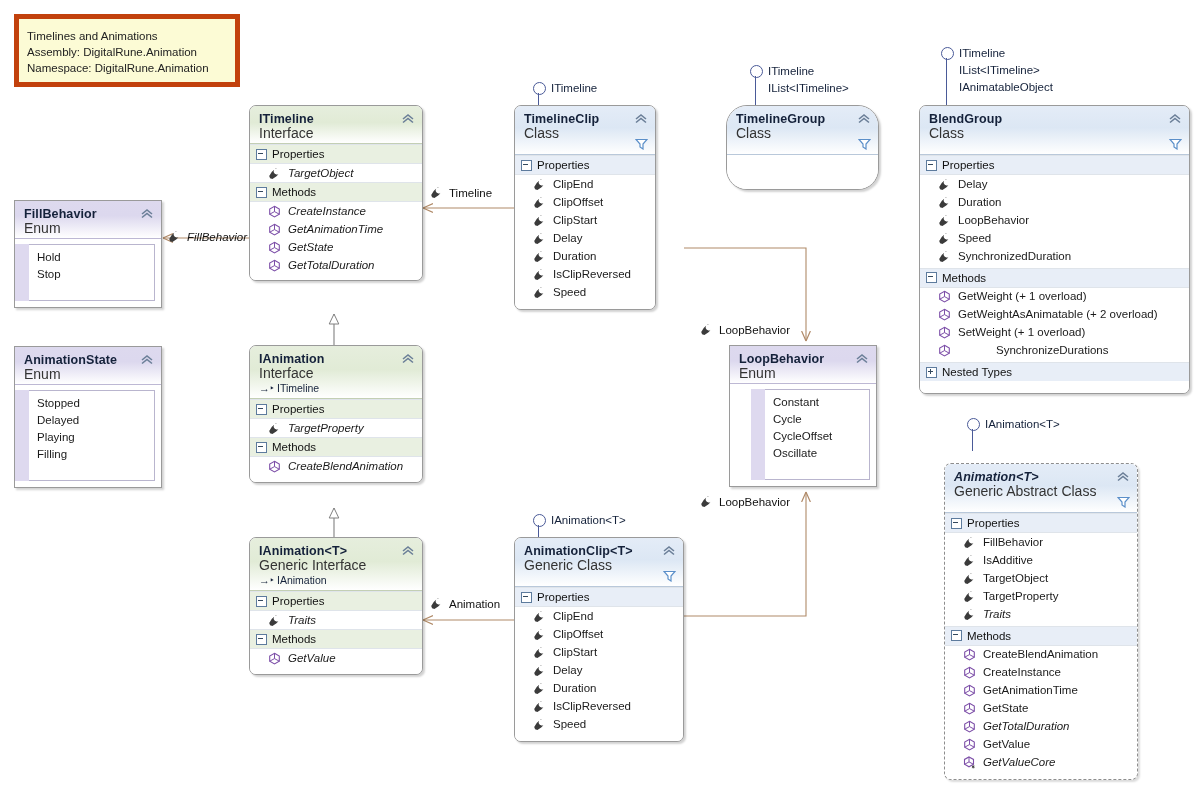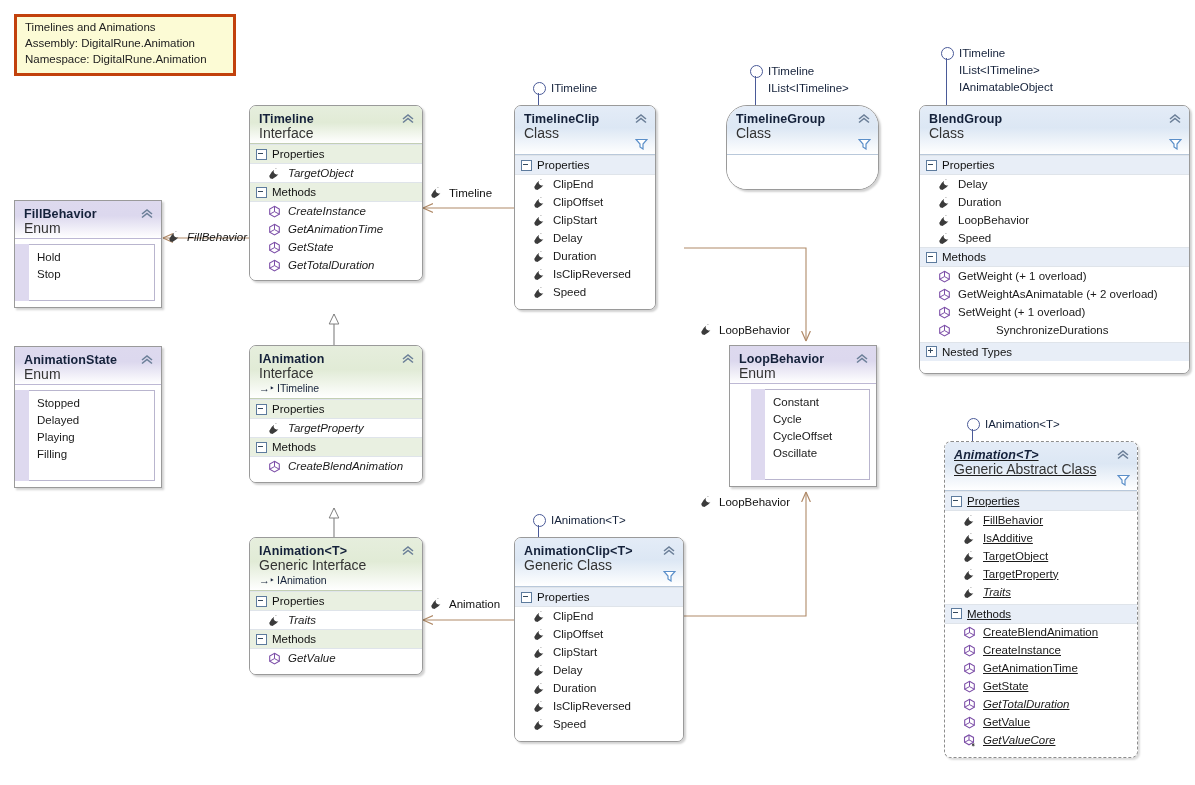--- a/index.html
+++ b/index.html
@@ -15,22 +15,22 @@
     position: relative;
     width: 1195px;
     height: 785px;
     overflow: hidden;
     background: #ffffff;
   }
   
   .note {
     position: absolute;
     background: #fcfbd5;
-    border: 3px solid #c2410c;
-    padding: 2px 8px 6px 8px;
+    border: 5px solid #c2410c;
+    padding: 9px 8px 6px 8px;
     line-height: 16px;
     font-size: 11.5px;
     color: #222;
     white-space: pre-line;
   }
   
   .shape {
     position: absolute;
     border-radius: 7px;
     box-sizing: border-box;
@@ -444,20 +444,27 @@
         </svg>
       <span class="mname">LoopBehavior</span>
     </div>
     <div class="member">
       <svg class="ico" viewBox="0 0 13 13">
           <path d="M9.2,1.2 a3.2,3.2 0 1,0 2.1,5.2 L11.3,6.4 8.2,9.5 4.4,12 2.1,11.2 1.2,8.9 3.7,5.1 6.8,2 Z" fill="#3b3b3b"></path>
           <circle cx="9.4" cy="3.6" r="1.25" fill="#ffffff"></circle>
         </svg>
       <span class="mname">Speed</span>
     </div>
+    <div class="member" style="padding-bottom:4px;">
+      <svg class="ico" viewBox="0 0 13 13">
+          <path d="M9.2,1.2 a3.2,3.2 0 1,0 2.1,5.2 L11.3,6.4 8.2,9.5 4.4,12 2.1,11.2 1.2,8.9 3.7,5.1 6.8,2 Z" fill="#3b3b3b"></path>
+          <circle cx="9.4" cy="3.6" r="1.25" fill="#ffffff"></circle>
+        </svg>
+      <span class="mname">SynchronizedDuration</span>
+    </div>
     <div class="compart-hdr cls">
       <span class="pm"></span>
       <span>Methods</span>
     </div>
     <div class="member">
       <svg class="ico" viewBox="0 0 13 13">
           <path d="M6.5,1.3 L11.3,4.0 L11.3,9.2 L6.5,11.9 L1.7,9.2 L1.7,4.0 Z" fill="#ffffff" stroke="#7d4fa8" stroke-width="1.1"></path>
           <path d="M6.5,1.3 L6.5,6.6 L1.7,9.2 M6.5,6.6 L11.3,9.2" fill="none" stroke="#7d4fa8" stroke-width="1"></path>
         </svg>
       <span class="mname">GetWeight (+ 1 overload)</span>
@@ -699,21 +706,21 @@
       </div>
     </div>
   </div>
 
   <div class="lolli" style="left:967px; top:418px;">
     <div class="ball"></div>
     <div class="stem" style="height:22px;"></div>
     <div class="lbl">IAnimation&lt;T&gt;</div>
   </div>
 
-  <div class="shape dashed" style="left:944px; top:441px; width:194px;text-decoration:underline;">
+  <div class="shape dashed" style="left:944px; top:463px; width:194px;">
     <div class="hdr cls" style="padding-bottom:14px;">
       <div class="title" style="font-style:italic;">Animation&lt;T&gt;</div>
       <div class="stereo">Generic Abstract Class</div>
       <div class="chev">
         <svg viewBox="0 0 14 12">
             <path d="M2,7 L7,3 L12,7 M2,10.5 L7,6.5 L12,10.5" fill="none" stroke="#6b7f98" stroke-width="1.6"></path>
           </svg>
       </div>
       <div class="funnel">
         <svg viewBox="0 0 13 12">

